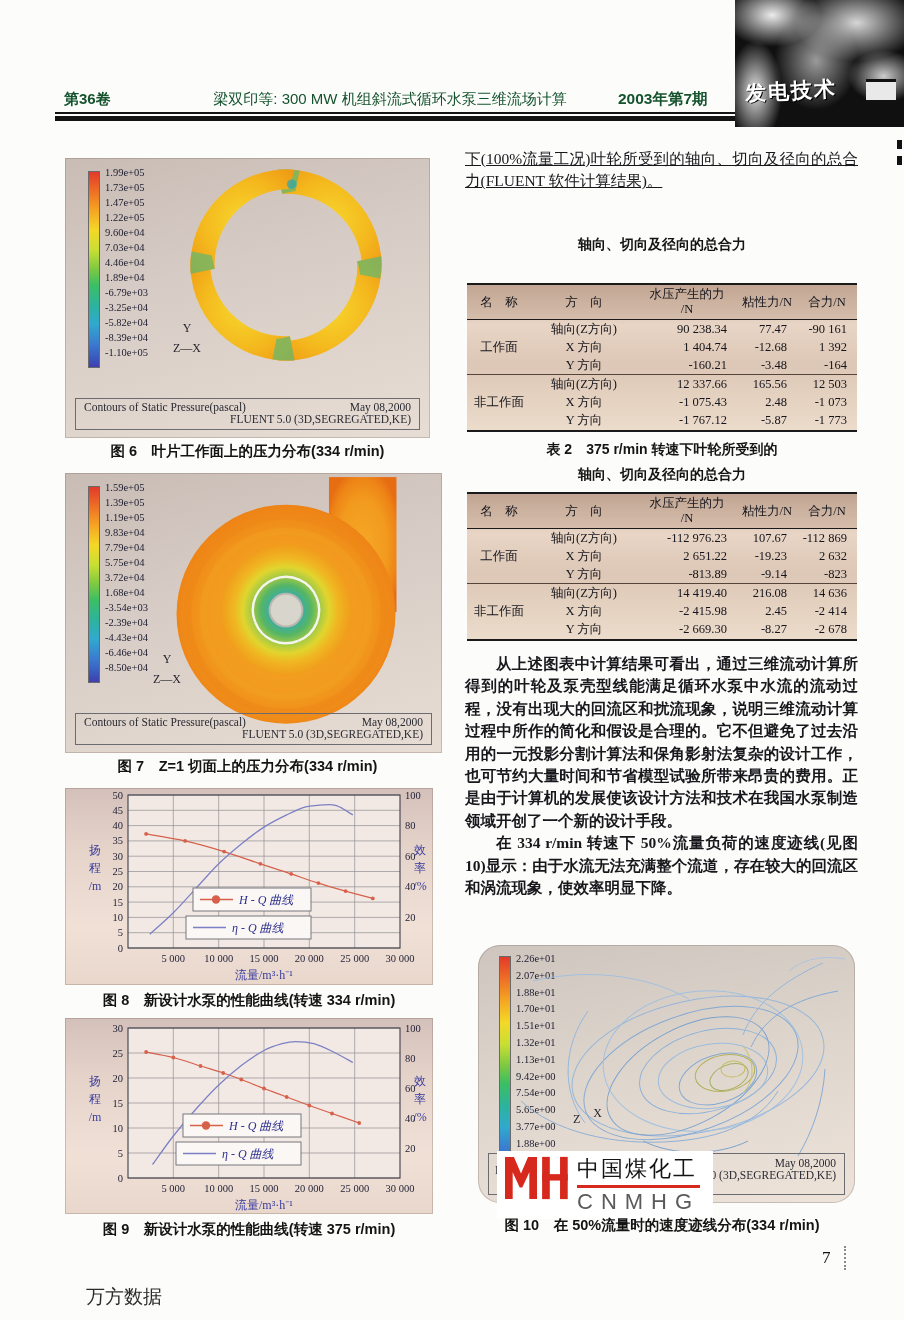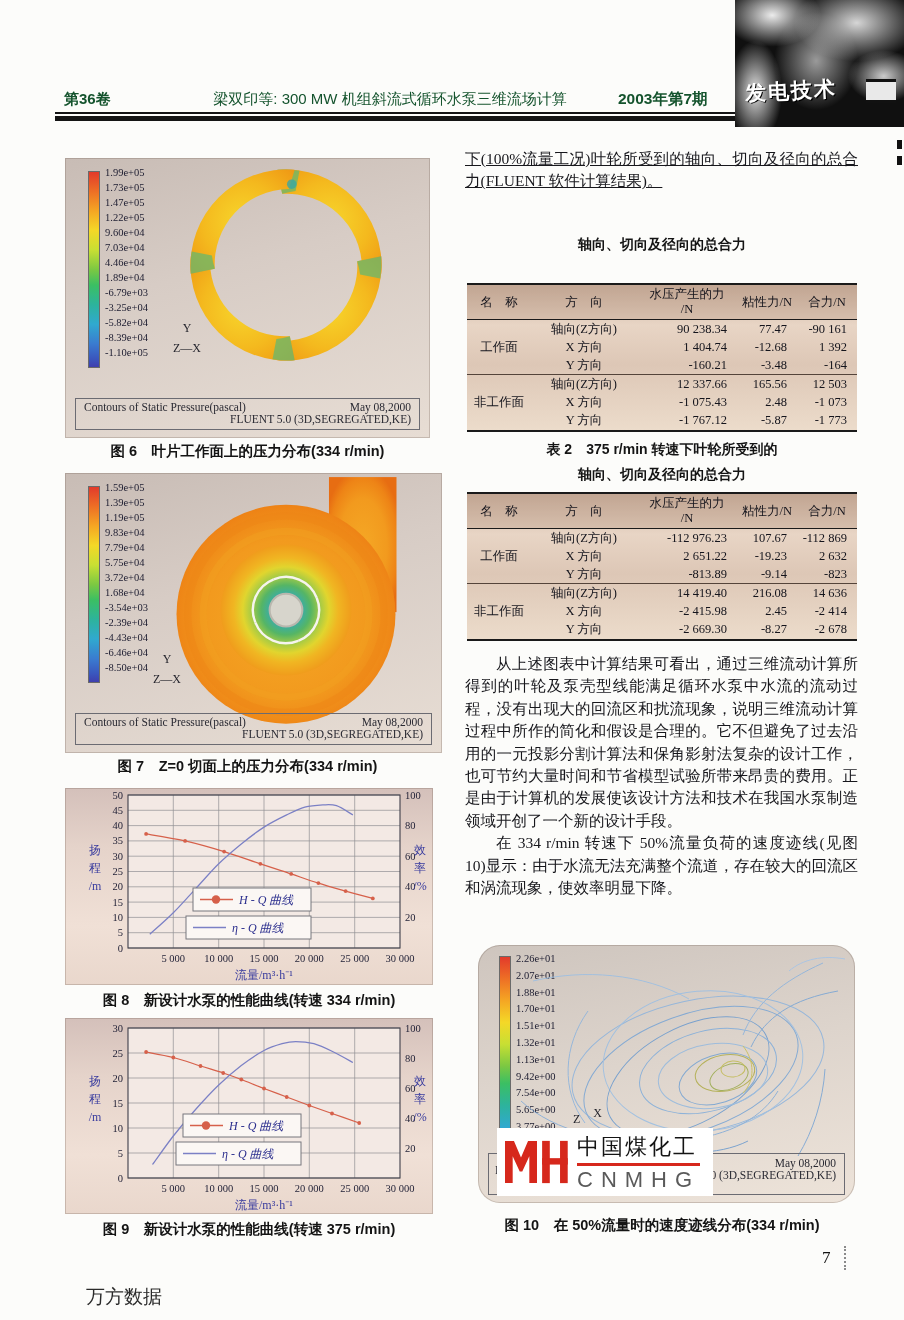--- a/index.html
+++ b/index.html
@@ -66,21 +66,21 @@
   table.dtable td.dir{text-align:center;}
   table.dtable td.num{text-align:right;padding-right:10px;}
   table.dtable tr.gsep td{border-top:1px solid #54443a;}
 
   
   .tk{font-size:10.5px;fill:#1e1e34;font-family:"Liberation Serif",serif;}
   .axl{font-size:12px;fill:#383b9e;font-family:"Liberation Serif",serif;}
   .lg{font-size:12px;font-style:italic;fill:#2c2f8e;font-family:"Liberation Serif",serif;}
 
   
-  .wm{background:#ffffff;display:flex;align-items:center;gap:8px;padding:3px 8px;box-sizing:border-box;}
+  .wm{background:#ffffff;display:flex;gap:8px;padding:3px 8px;box-sizing:border-box;margin-top:23px;}
   .wm-text{display:flex;flex-direction:column;}
   .wm-cn{font-family:"Liberation Sans",sans-serif;font-size:22px;color:#141414;letter-spacing:2px;
          border-bottom:3px solid #d6281c;padding-bottom:1px;}
   .wm-en{font-family:"Liberation Sans",sans-serif;font-size:22px;color:#5a5a5a;letter-spacing:8px;margin-top:1px;}
 
   .foot-wf{font-family:"Liberation Sans",sans-serif;font-size:19px;color:#2a2a2a;}
   .foot-pg{font-size:17px;color:#111;}
   .pg-dots{border-left:2px dotted #8a8a8a;height:24px;width:0;}
 </style>
 </head>
@@ -203,21 +203,21 @@
       <div style="margin-top:7px;">Z—X</div>
     </div>
     <div class="finfo">
       <div class="r1">
         <span>Contours of Static Pressure(pascal)</span>
         <span>May 08,2000</span>
       </div>
       <div class="r2">FLUENT 5.0 (3D,SEGREGATED,KE)</div>
     </div>
   </div>
-  <div class="abs fig-cap" style="left:65px;top:757px;width:365px;">图 7　Z=0 切面上的压力分布(334 r/min)</div>
+  <div class="abs fig-cap" style="left:65px;top:757px;width:365px;">图 7　Z=1 切面上的压力分布(334 r/min)</div>
 
   <div class="abs photo tone-b" style="left:65px;top:788px;width:368px;height:197px;">
     <div><svg width="368" height="197" viewBox="0 0 368 197">
           <rect x="63" y="7" width="272" height="153" fill="#f3e9e4"></rect>
           <line x1="63" y1="160.0" x2="335" y2="160.0" stroke="#8f8f93" stroke-width="0.7"></line>
           <line x1="63" y1="144.7" x2="335" y2="144.7" stroke="#8f8f93" stroke-width="0.7"></line>
           <line x1="63" y1="129.4" x2="335" y2="129.4" stroke="#8f8f93" stroke-width="0.7"></line>
           <line x1="63" y1="114.1" x2="335" y2="114.1" stroke="#8f8f93" stroke-width="0.7"></line>
           <line x1="63" y1="98.8" x2="335" y2="98.8" stroke="#8f8f93" stroke-width="0.7"></line>
           <line x1="63" y1="83.5" x2="335" y2="83.5" stroke="#8f8f93" stroke-width="0.7"></line>
@@ -460,21 +460,21 @@
         </tr>
         <tr class="">
           <td class="dir">Y 方向</td>
           <td class="num">-2 669.30</td>
           <td class="num">-8.27</td>
           <td class="num">-2 678</td>
         </tr>
       </tbody>
     </table>
 
-  <div class="abs" style="left:465px;top:653px;width:393px;">
+  <div class="abs" style="left:465px;top:653px;width:393px;font-weight:bold;">
     <p class="para ind">从上述图表中计算结果可看出，通过三维流动计算所得到的叶轮及泵壳型线能满足循环水泵中水流的流动过程，没有出现大的回流区和扰流现象，说明三维流动计算过程中所作的简化和假设是合理的。它不但避免了过去沿用的一元投影分割计算法和保角影射法复杂的设计工作，也可节约大量时间和节省模型试验所带来昂贵的费用。正是由于计算机的发展使该设计方法和技术在我国水泵制造领域开创了一个新的设计手段。</p>
     <p class="para ind">在 334 r/min 转速下 50%流量负荷的速度迹线(见图 10)显示：由于水流无法充满整个流道，存在较大的回流区和涡流现象，使效率明显下降。</p>
   </div>
 
   <div class="abs photo tone-c" style="left:478px;top:945px;width:377px;height:258px;">
     <div class="abs cbar" style="left:22px;top:12px;height:218px;"></div>
     <div class="abs cl16" style="left:38px;top:6px;">
         <div class="cl">2.26e+01</div>
         <div class="cl">2.07e+01</div>
         <div class="cl">1.88e+01</div>

